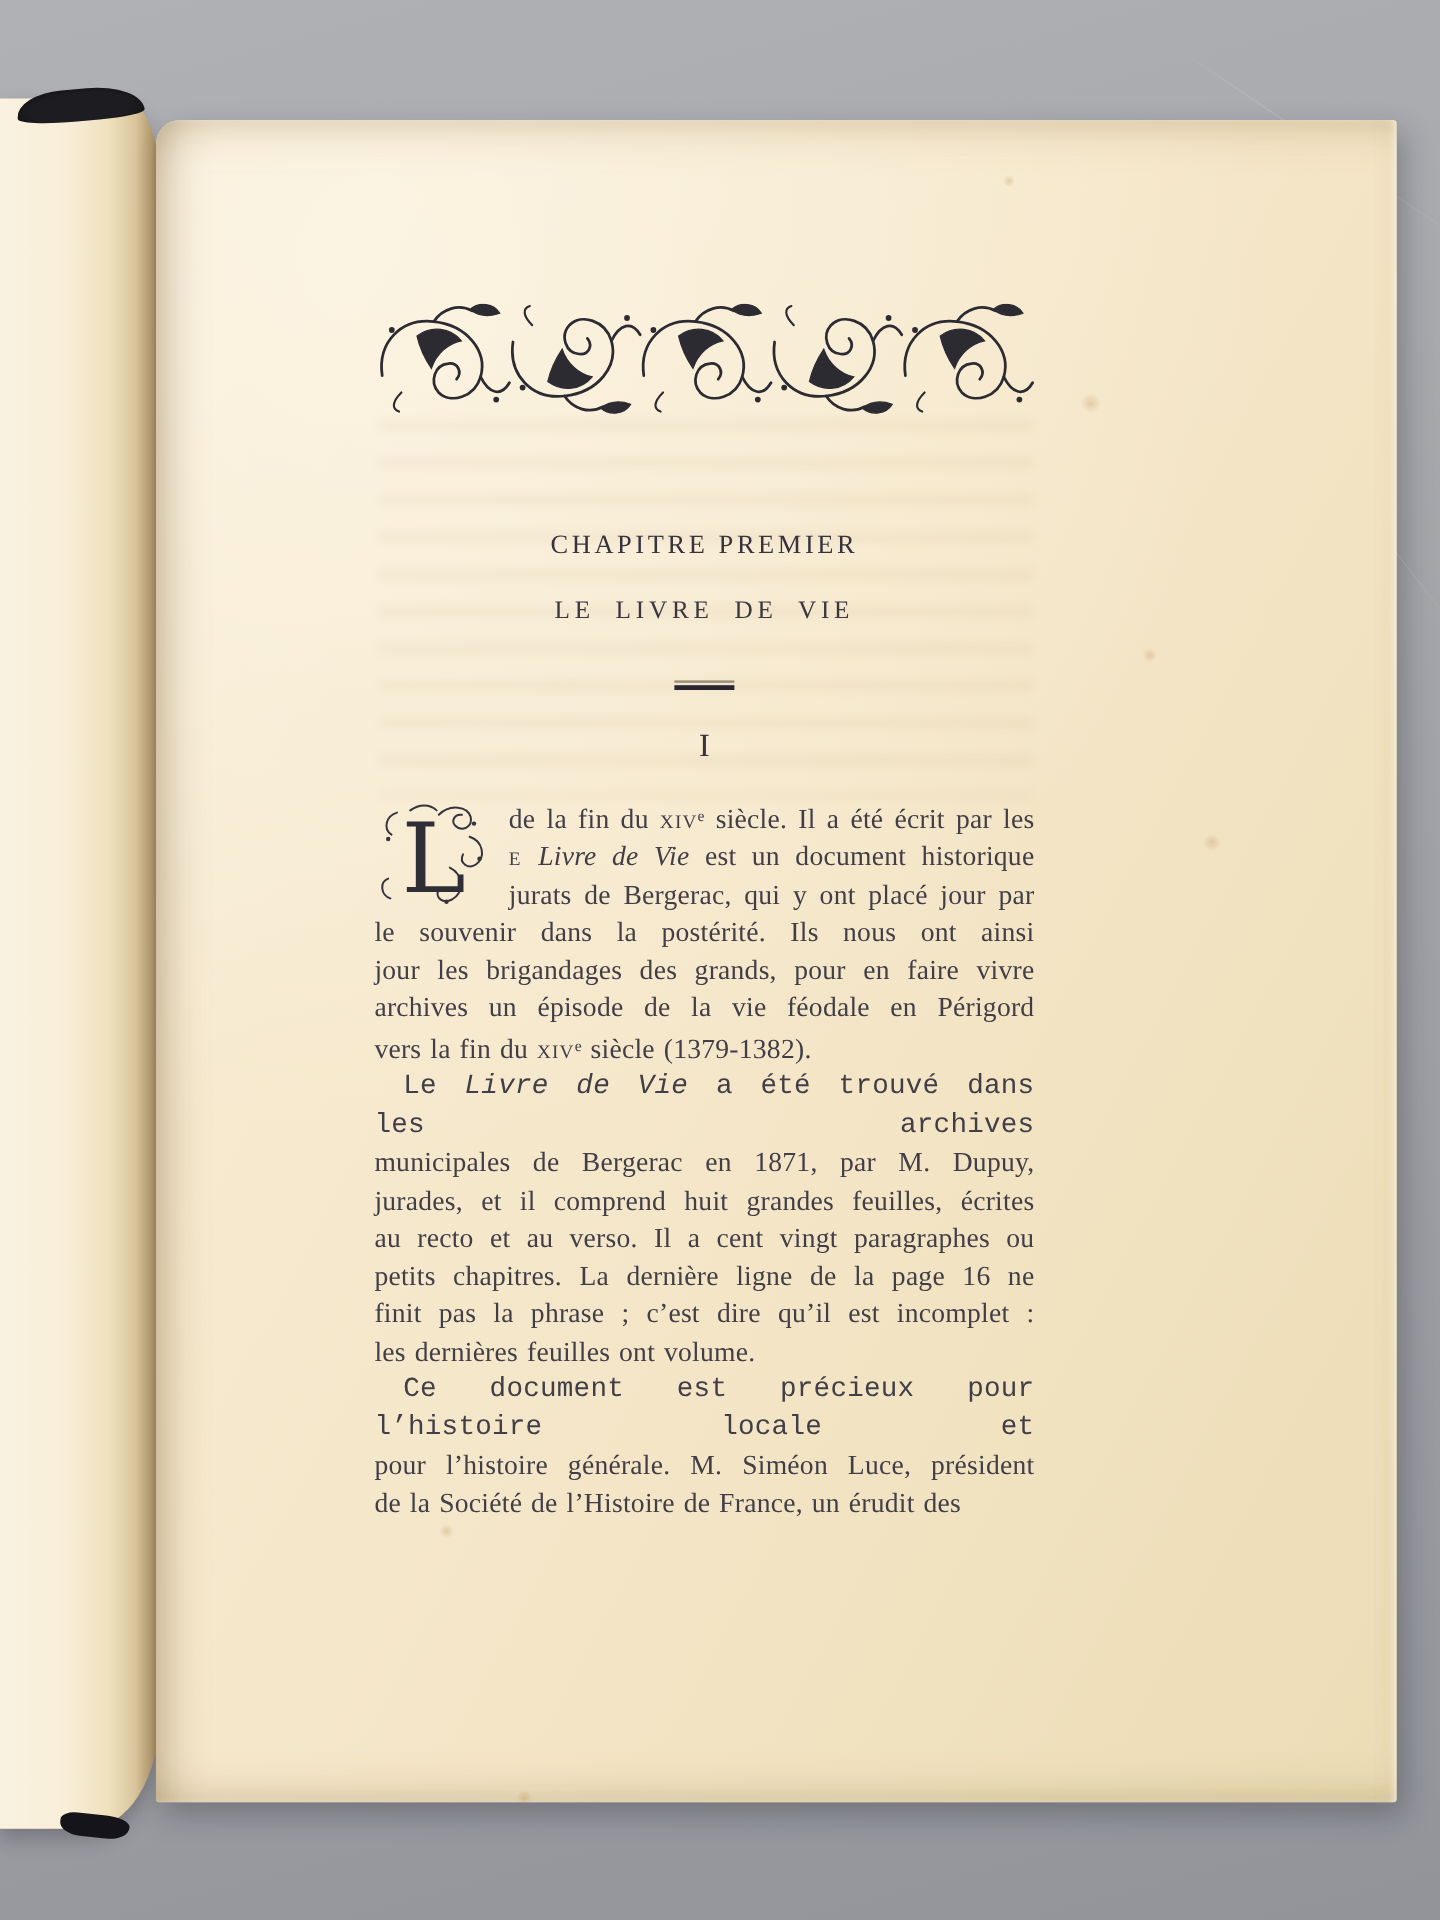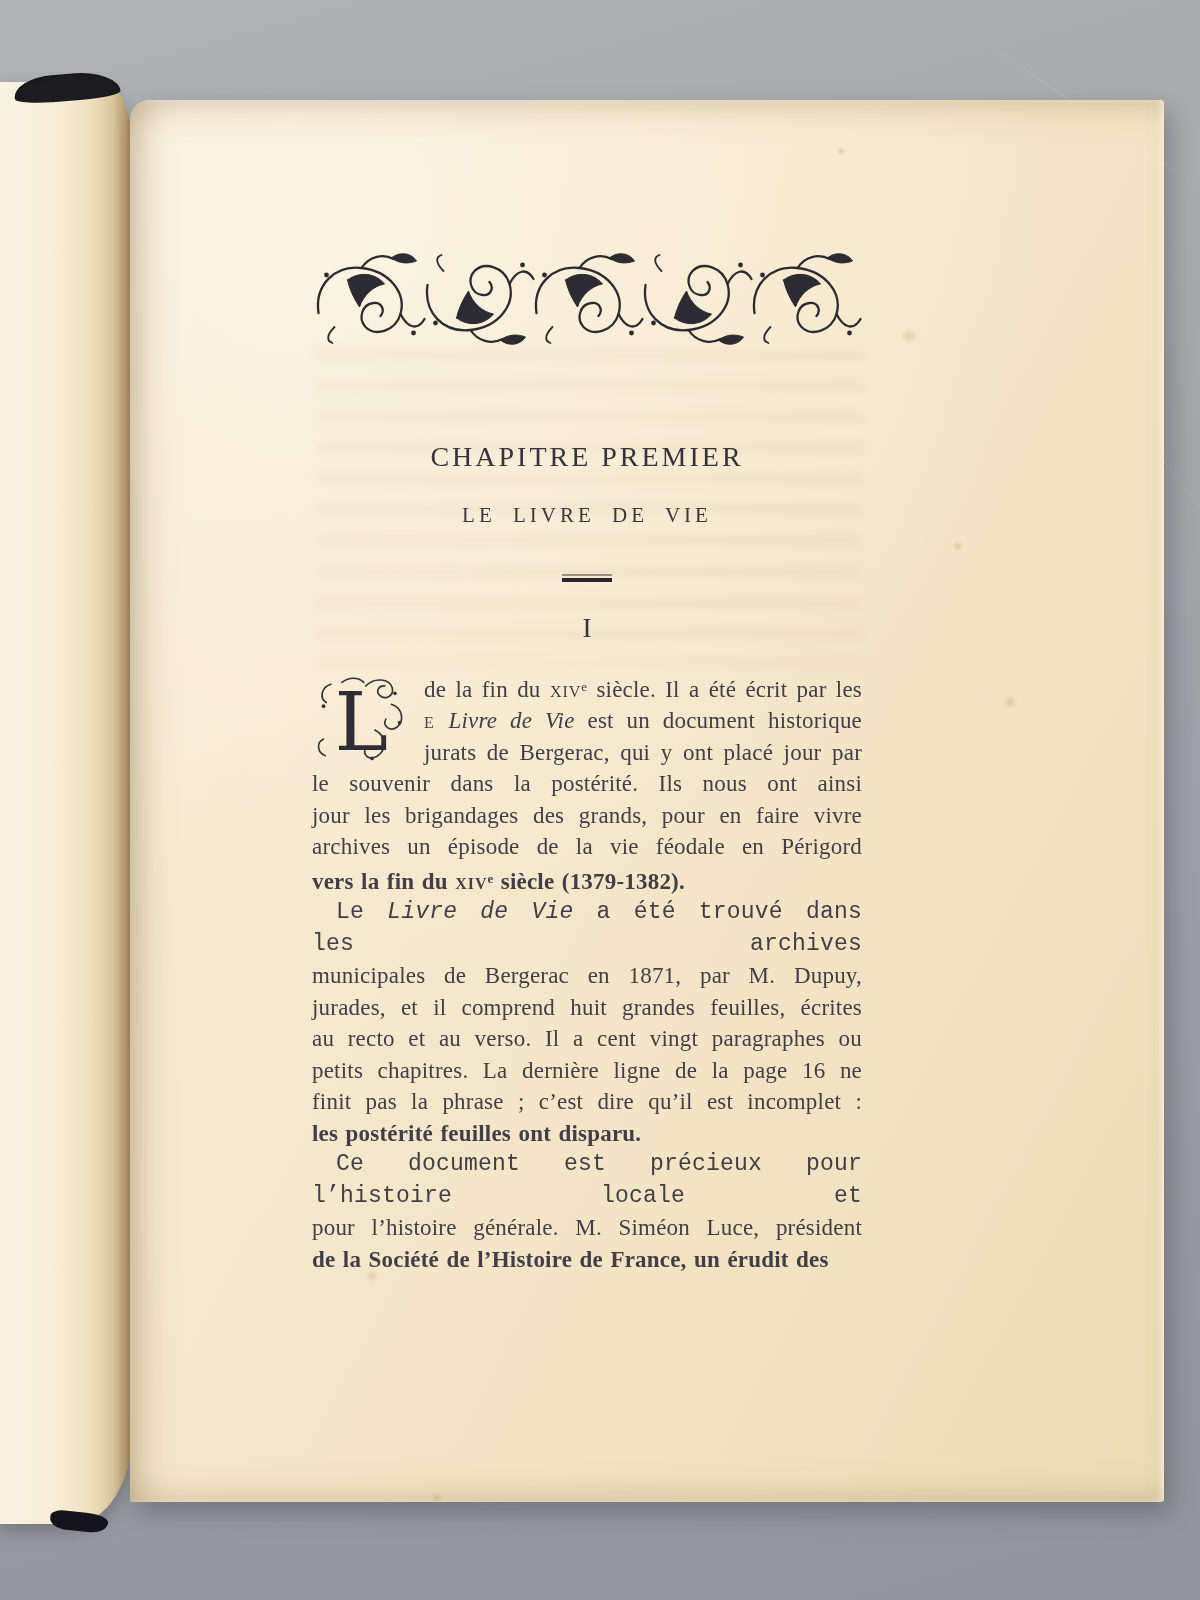--- a/index.html
+++ b/index.html
@@ -62,21 +62,21 @@
     background:repeating-linear-gradient(180deg,
       rgba(150,110,58,.55) 0 9px, rgba(150,110,58,0) 9px 31px);
     filter:blur(4px);opacity:.11;
   }
 
   .column{position:absolute;left:182px;top:153px;width:550px;color:#3d3b43;}
   .ornament{display:block;width:550px;height:92px;}
 
   .chapter-heading{
     margin-top:96px;text-align:center;
-    font-size:28px;letter-spacing:3px;line-height:1.15;color:#36333d;
+    font-size:22px;letter-spacing:3px;line-height:1.15;color:#36333d;
   }
   .chapter-subtitle{
     margin-top:30px;text-align:center;
     font-size:21px;letter-spacing:4px;word-spacing:8px;color:#3a3741;
   }
   .divider{
     width:50px;height:2px;margin:46px auto 0;
     border-top:2px solid rgba(92,82,68,.6);
     border-bottom:4px solid #29262f;
   }
@@ -84,21 +84,21 @@
 
   .body-text{
     margin-top:26px;font-size:23px;line-height:31.5px;
     letter-spacing:.2px;word-spacing:1.5px;color:#413e47;
   }
   .dropcap{
     float:left;width:104px;height:88px;margin:4px 10px 0 -2px;
   }
   .dropcap svg{display:block;width:104px;height:88px;overflow:visible;}
   .line{text-align:justify;text-align-last:justify;}
-  .line.last{text-align:left;text-align-last:auto;font-weight:bold;}
+  .line.last{text-align:left;text-align-last:auto;}
   .line.indent{text-indent:24px;font-family:Liberation Mono, monospace;}
   .i{font-style:italic;}
   .sc{font-variant:small-caps;letter-spacing:1px;}
   .sup{font-size:13px;vertical-align:6px;letter-spacing:0;}
 </style>
 </head>
 <body>
 
 <div class="scene">
   <div class="scratch scr1"></div>
@@ -175,21 +175,21 @@
               <div class="line"><span>archives un épisode de la vie féodale en Périgord</span></div>
               <div class="line last"><span>vers la fin du </span><span class="sc">xiv</span><span class="sup">e</span><span> siècle (1379-1382).</span></div>
             </div>
             <div>
               <div class="line indent"><span>Le </span><span class="i">Livre de Vie</span><span> a été trouvé dans les archives</span></div>
               <div class="line"><span>municipales de Bergerac en 1871, par M. Dupuy,</span></div>
               <div class="line"><span>jurades, et il comprend huit grandes feuilles, écrites</span></div>
               <div class="line"><span>au recto et au verso. Il a cent vingt paragraphes ou</span></div>
               <div class="line"><span>petits chapitres. La dernière ligne de la page 16 ne</span></div>
               <div class="line"><span>finit pas la phrase ; c’est dire qu’il est incomplet :</span></div>
-              <div class="line last"><span>les postérité feuilles ont disparu.</span></div>
+              <div class="line last"><span>les dernières feuilles ont volume.</span></div>
             </div>
             <div>
               <div class="line indent"><span>Ce document est précieux pour l’histoire locale et</span></div>
               <div class="line"><span>pour l’histoire générale. M. Siméon Luce, président</span></div>
               <div class="line last"><span>de la Société de l’Histoire de France, un érudit des</span></div>
             </div>
           </div>
       </div>
 
     </div>

